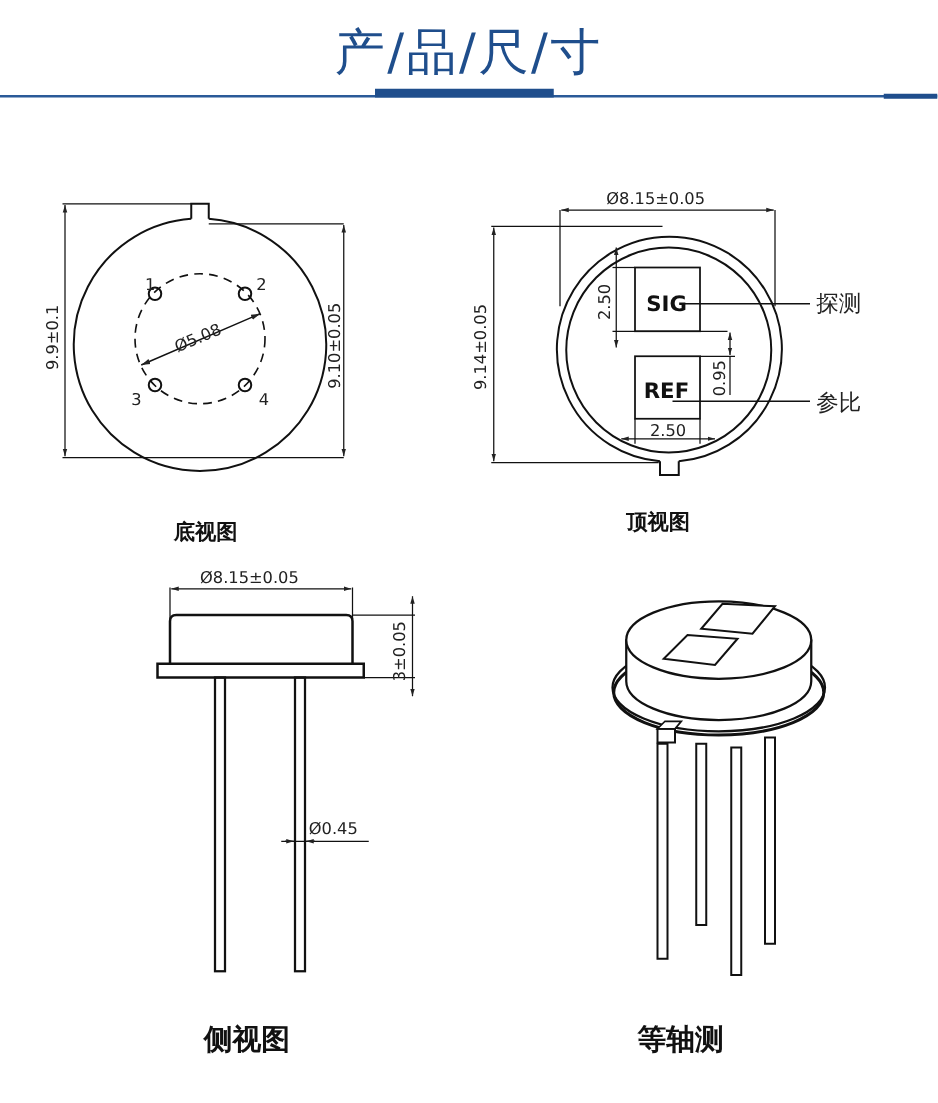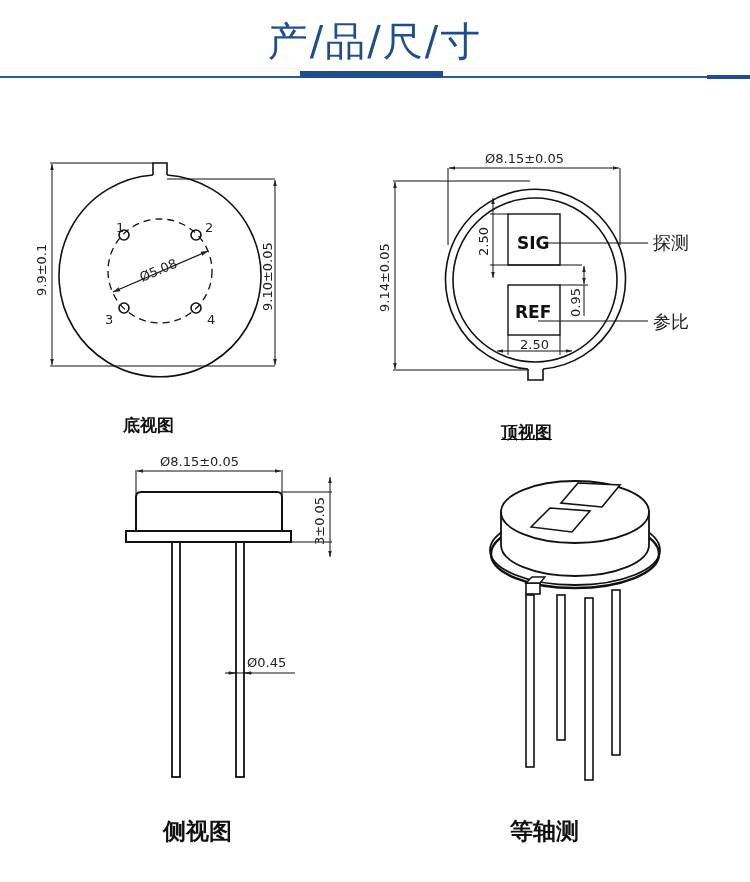--- a/index.html
+++ b/index.html
@@ -148,16 +148,16 @@
     <ellipse cx="575" cy="512" rx="74" ry="31" stroke-width="1.8"></ellipse>
 
     <polygon points="561,503 578,483 620,485 602,507" stroke-width="1.6" fill="#fff"></polygon>
     <polygon points="531,527 550,508 590,511 572,532" stroke-width="1.6" fill="#fff"></polygon>
 
     <rect x="526" y="583" width="14" height="11" stroke-width="1.6"></rect>
     <polygon points="526,583 532,577 545,577 540,583" stroke-width="1.4"></polygon>
   </g>
 </svg>
 
-<div class="caption cap-small" style="left:123px; top:414px;">底视图</div>
-<div class="caption cap-small" style="left:501px; top:421px;text-decoration:underline;">顶视图</div>
+<div class="caption cap-small" style="left:139px; top:414px;">底视图</div>
+<div class="caption cap-small" style="left:501px; top:406px;">顶视图</div>
 <div class="caption cap-large" style="left:163px; top:816px;">侧视图</div>
 <div class="caption cap-large" style="left:510px; top:816px;">等轴测</div>
 
 </body></html>

